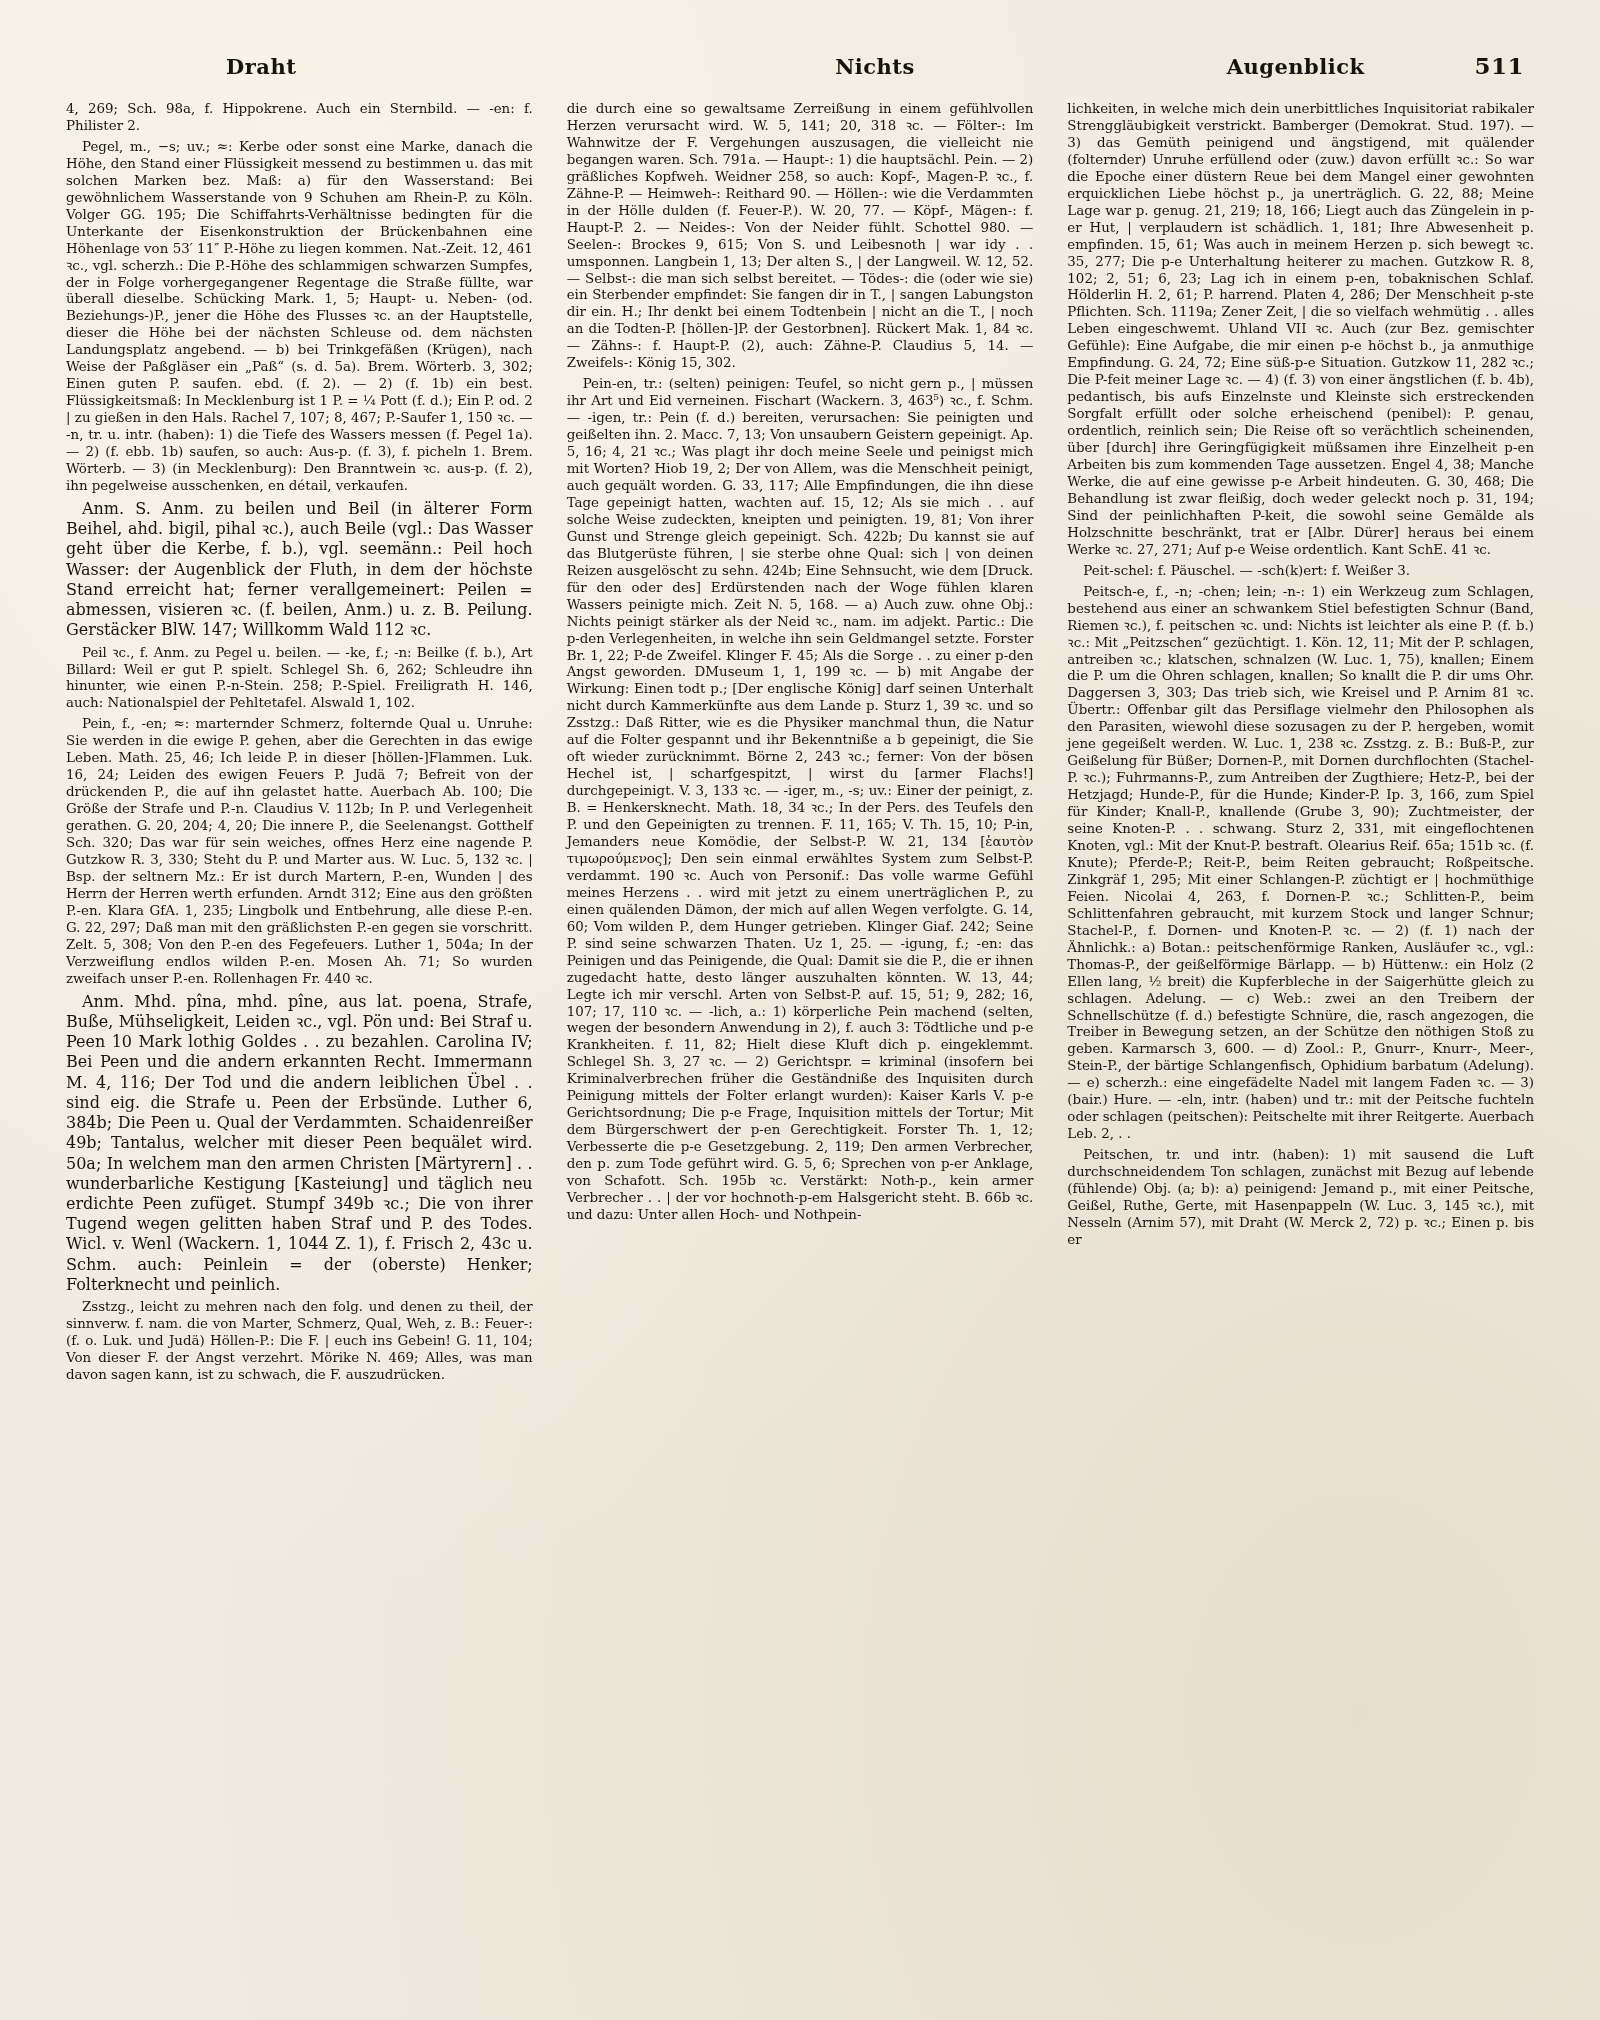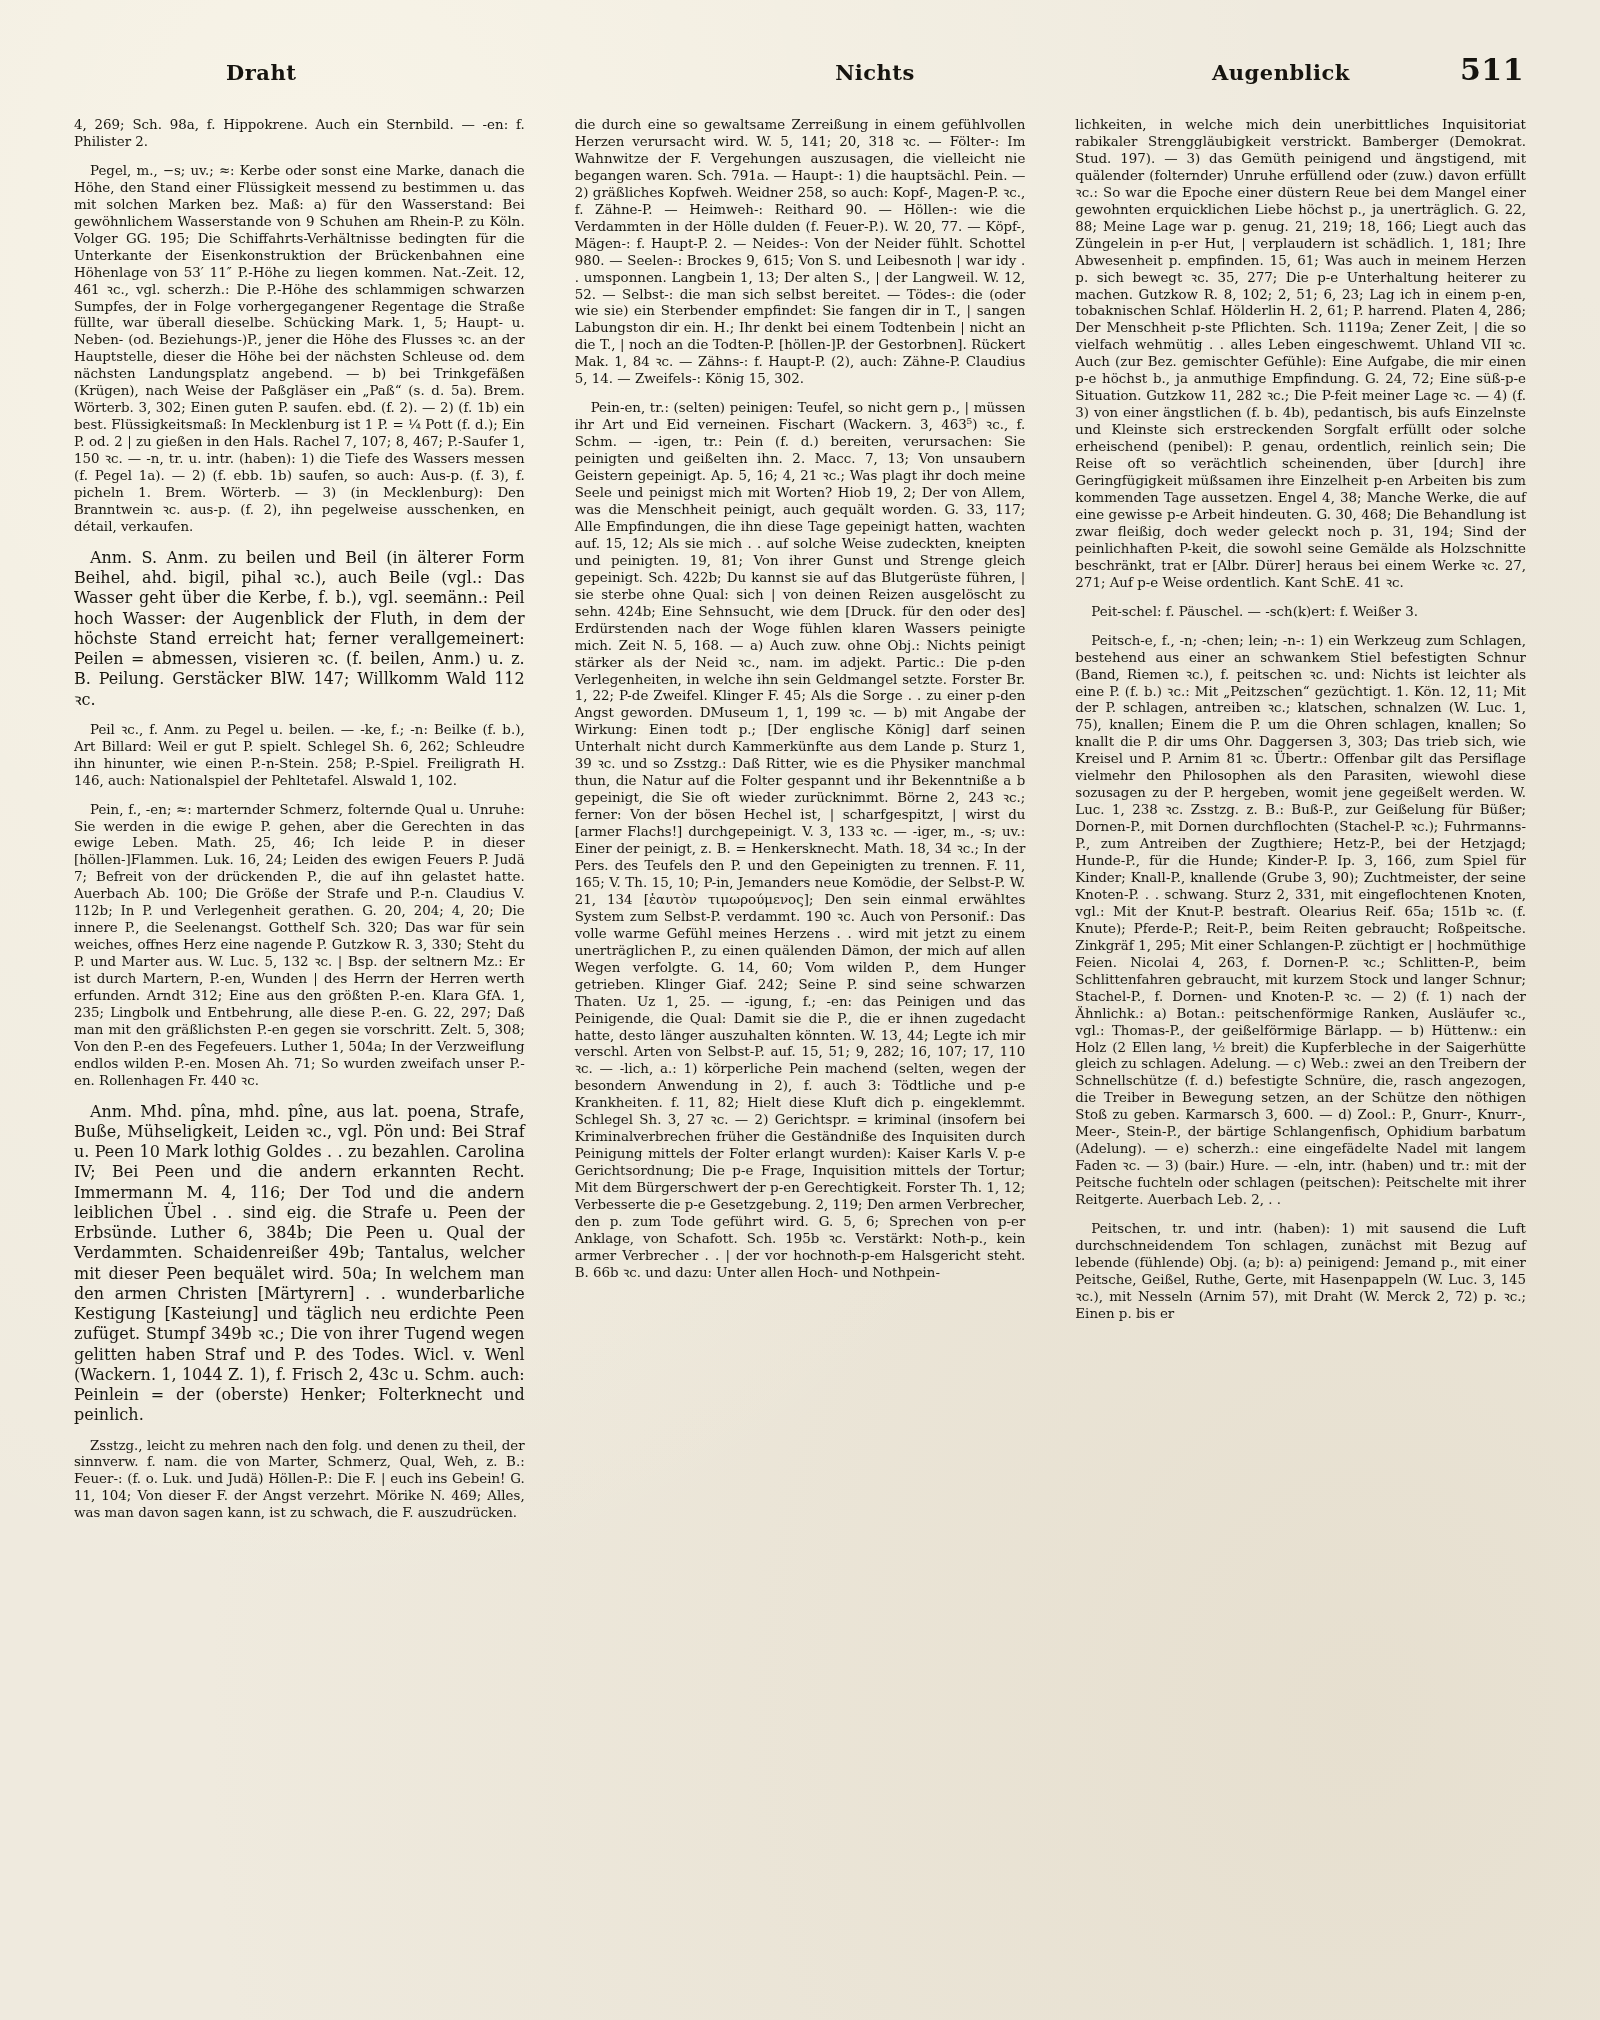--- a/index.html
+++ b/index.html
@@ -37,38 +37,38 @@
     justify-content: space-between;
     margin: 0 14px 18px 14px;
     font-weight: bold;
     font-size: 21px;
     letter-spacing: 0.5px;
     color: #16140f;
   }
   .header .hdr-left { width: 33%; text-align: left; padding-left: 150px; }
   .header .hdr-center { width: 34%; text-align: center; }
   .header .hdr-right { width: 33%; text-align: right; display: flex; justify-content: flex-end; gap: 110px; align-items: baseline;}
-  .header .pageno { font-size: 30px; }
+  .header .pageno { font-size: 23px; }
 
   .columns {
     position: relative;
     display: flex;
     gap: 26px;
     align-items: flex-start;
   }
   .col {
     width: 480px;
     font-size: 13.4px;
     line-height: 1.265;
     text-align: justify;
     color: #17150f;
     hyphens: auto;
   }
   .col p {
-    margin: 12px;
+    margin: 4px;
     text-indent: 16px;
   }
   .col p.noind { text-indent: 0; }
   .sm {
     font-size: 16px;
   }
 </style>
 </head>
 <body>
 

